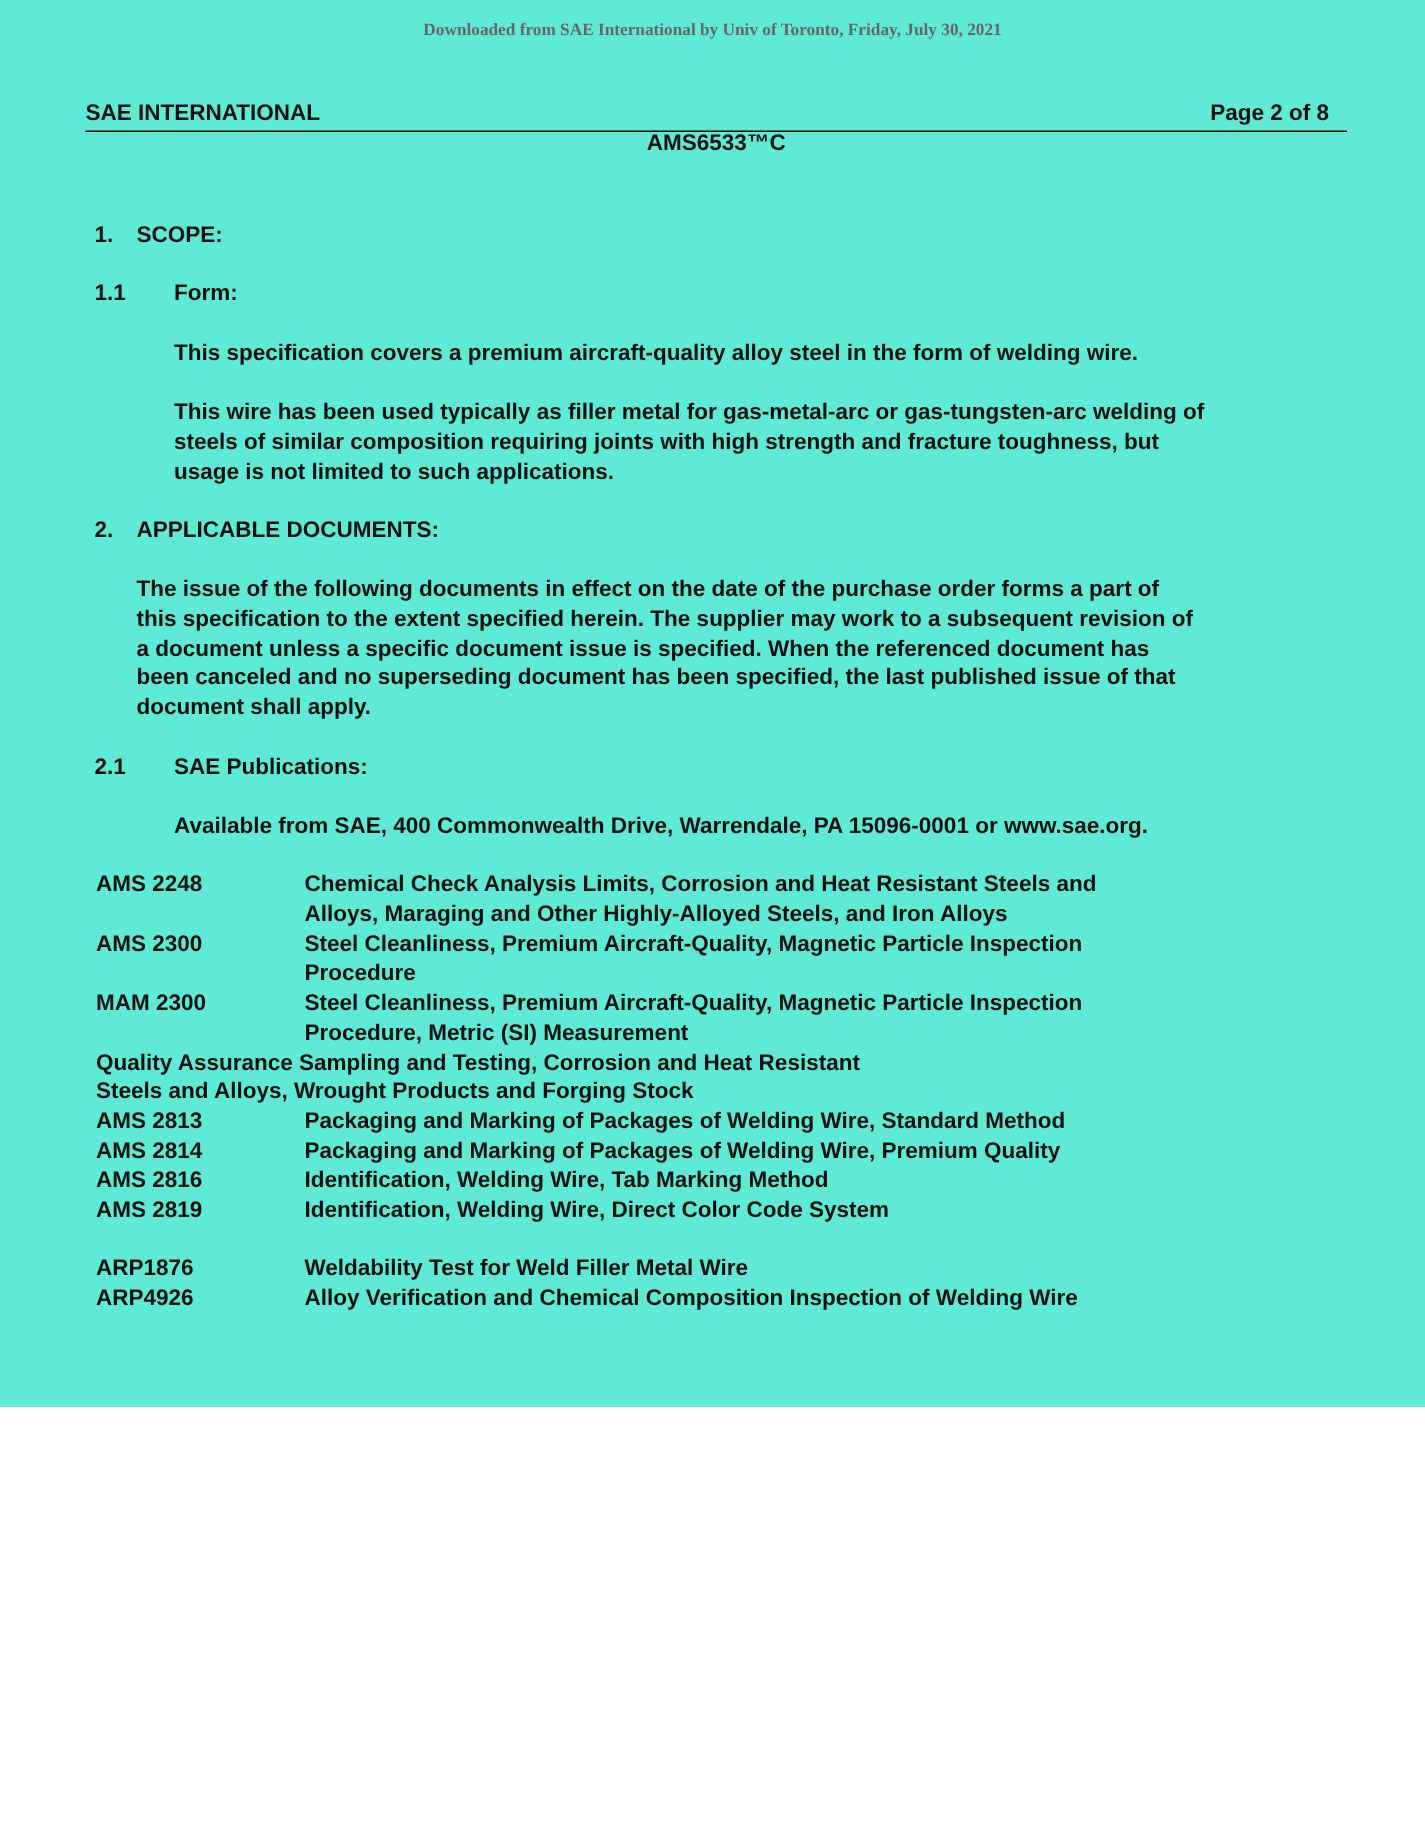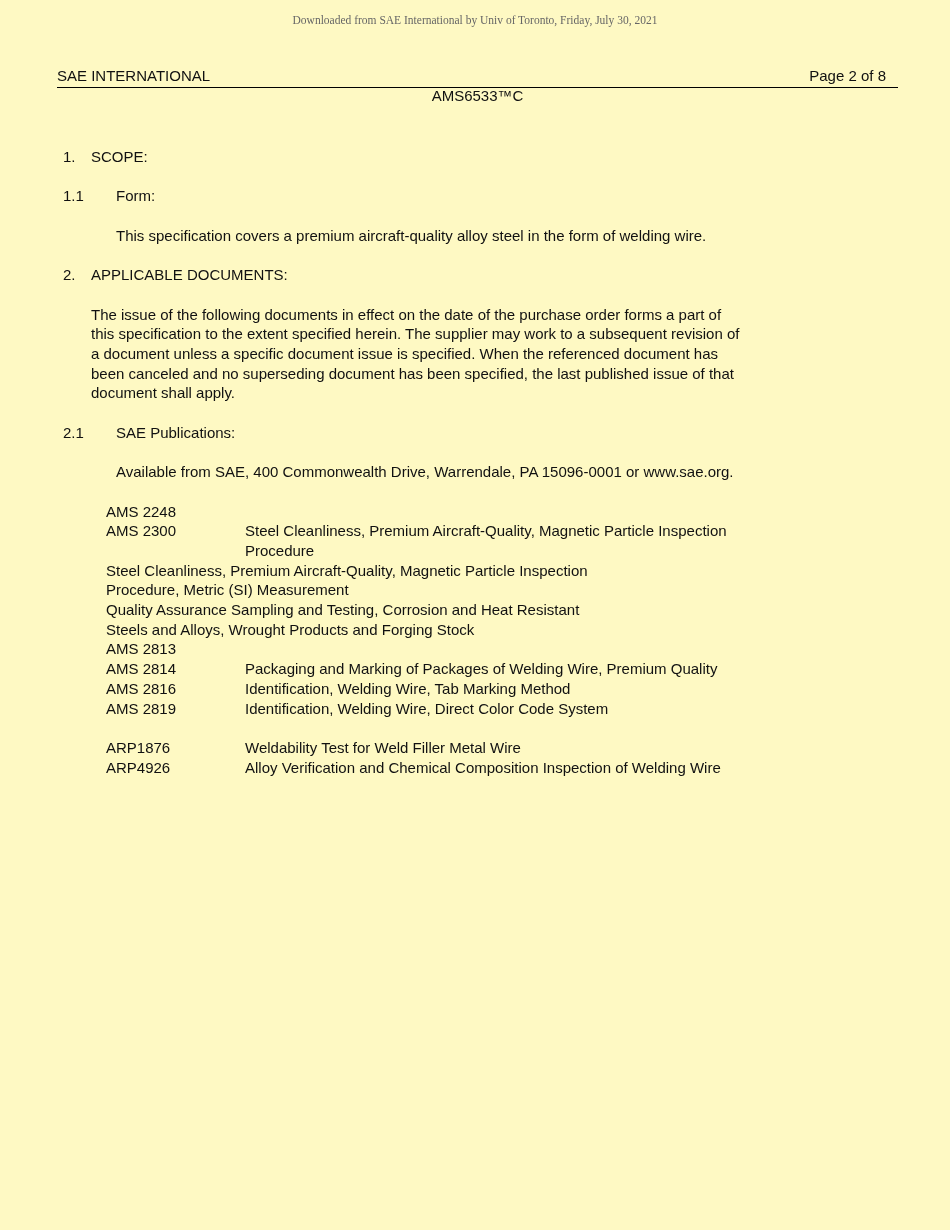--- a/index.html
+++ b/index.html
@@ -1,25 +1,26 @@
 <!DOCTYPE html>
 <html><head>
 <meta charset="utf-8">
 <style>
   html, body { margin: 0; padding: 0; background: #ffffff; }
   .page {
     position: relative;
     width: 950px;
-    height: 1230px;
-    background: #fef9c3;
+    height: 938px;
+    background: #5eead4;
     color: #111111;
     font-family: "Liberation Sans", sans-serif;
     font-size: 15px;
     line-height: 19.7px;
     overflow: hidden;
+    font-weight: bold;
   }
   .watermark {
     position: absolute;
     top: 13px;
     left: 0;
     right: 0;
     text-align: center;
     font-family: "Liberation Serif", serif;
     font-size: 11.5px;
     line-height: 14px;
@@ -43,21 +44,21 @@
     left: 0;
     right: 20px;
   }
   .block { margin-bottom: 19.7px; }
   .h { position: relative; }
   .num { position: absolute; left: 63px; }
   .t1 { padding-left: 91px; }   
   .t2 { padding-left: 116px; }  
   .p { white-space: pre-line; }
 
-  .doc-row { display: flex; padding-left: 106px; }
+  .doc-row { display: flex; padding-left: 64px; }
   .doc-code { flex: 0 0 139px; }
   .doc-title { white-space: pre-line; flex: 1; }
 </style>
 </head>
 <body>
 
 <div class="page">
 
   <div class="watermark">Downloaded from SAE International by Univ of Toronto, Friday, July 30, 2021</div>
 
@@ -75,20 +76,23 @@
     </div>
 
     <div class="h t2 block">
       <span class="num">1.1</span>
       <span>Form:</span>
     </div>
 
     <div class="p t2 block">This specification covers a premium aircraft-quality alloy steel in the form of welding wire.</div>
 
 
+    <div class="p t2 block">This wire has been used typically as filler metal for gas-metal-arc or gas-tungsten-arc welding of
+steels of similar composition requiring joints with high strength and fracture toughness, but
+usage is not limited to such applications.</div>
 
     <div class="h t1 block">
       <span class="num">2.</span>
       <span>APPLICABLE DOCUMENTS:</span>
     </div>
 
     <div class="p t1 block">The issue of the following documents in effect on the date of the purchase order forms a part of
 this specification to the extent specified herein. The supplier may work to a subsequent revision of
 a document unless a specific document issue is specified. When the referenced document has
 been canceled and no superseding document has been specified, the last published issue of that
@@ -97,36 +101,40 @@
     <div class="h t2 block">
       <span class="num">2.1</span>
       <span>SAE Publications:</span>
     </div>
 
     <div class="p t2 block">Available from SAE, 400 Commonwealth Drive, Warrendale, PA 15096-0001 or www.sae.org.</div>
 
     <div class="doc-group block">
       <div class="doc-row">
         <span class="doc-code">AMS 2248</span>
+        <span class="doc-title">Chemical Check Analysis Limits, Corrosion and Heat Resistant Steels and
+Alloys, Maraging and Other Highly-Alloyed Steels, and Iron Alloys</span>
       </div>
       <div class="doc-row">
         <span class="doc-code">AMS 2300</span>
         <span class="doc-title">Steel Cleanliness, Premium Aircraft-Quality, Magnetic Particle Inspection
 Procedure</span>
       </div>
       <div class="doc-row">
+        <span class="doc-code">MAM 2300</span>
         <span class="doc-title">Steel Cleanliness, Premium Aircraft-Quality, Magnetic Particle Inspection
 Procedure, Metric (SI) Measurement</span>
       </div>
       <div class="doc-row">
         <span class="doc-title">Quality Assurance Sampling and Testing, Corrosion and Heat Resistant
 Steels and Alloys, Wrought Products and Forging Stock</span>
       </div>
       <div class="doc-row">
         <span class="doc-code">AMS 2813</span>
+        <span class="doc-title">Packaging and Marking of Packages of Welding Wire, Standard Method</span>
       </div>
       <div class="doc-row">
         <span class="doc-code">AMS 2814</span>
         <span class="doc-title">Packaging and Marking of Packages of Welding Wire, Premium Quality</span>
       </div>
       <div class="doc-row">
         <span class="doc-code">AMS 2816</span>
         <span class="doc-title">Identification, Welding Wire, Tab Marking Method</span>
       </div>
       <div class="doc-row">

